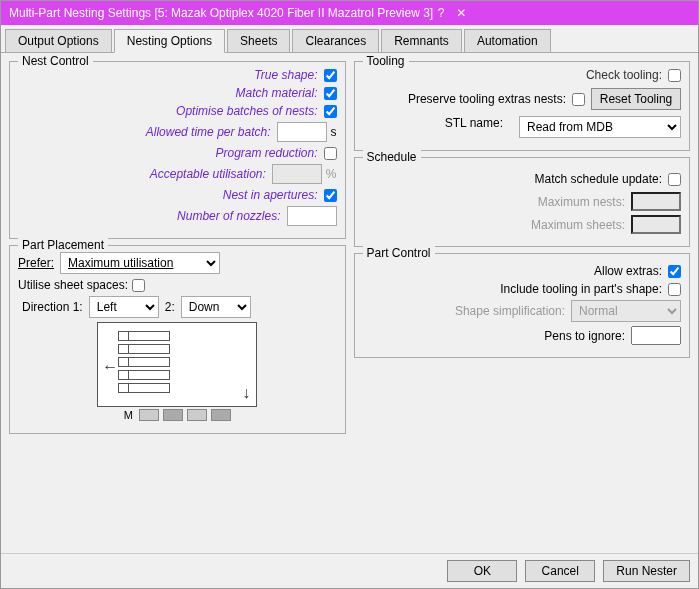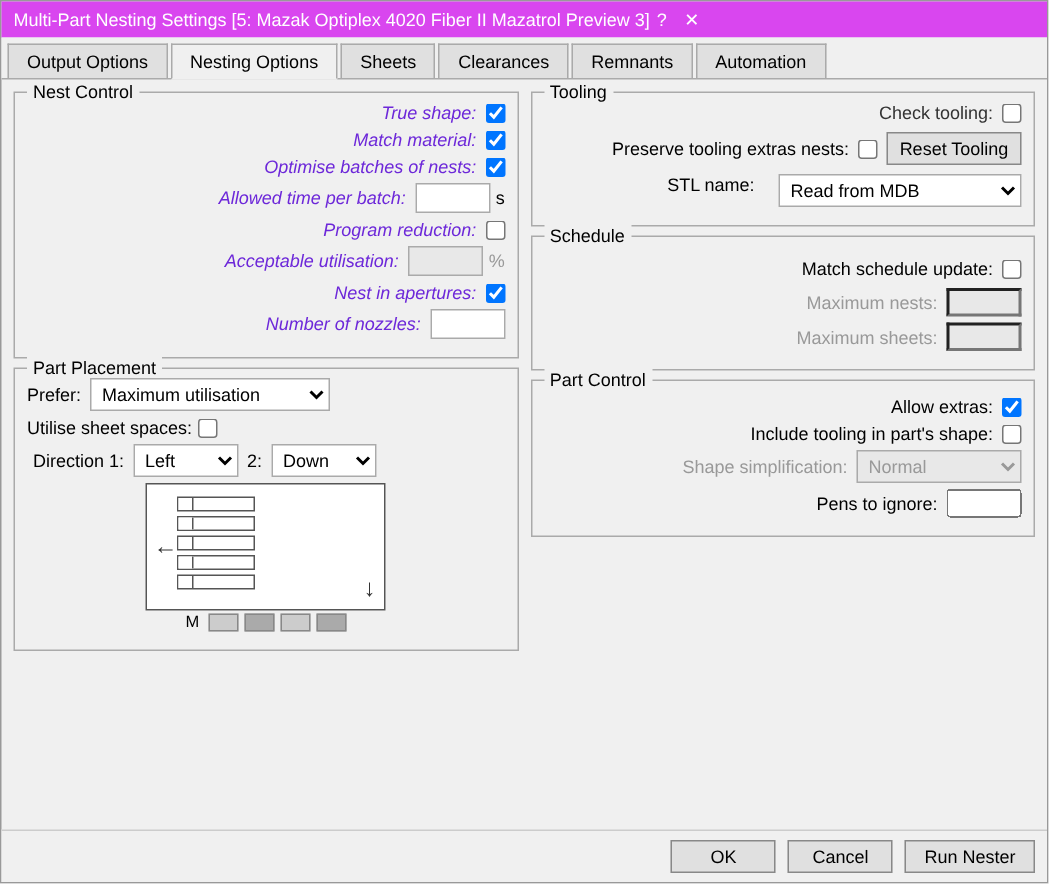--- a/index.html
+++ b/index.html
@@ -210,20 +210,21 @@
     }
     .disabled-select {
       background: #e8e8e8;
       color: #999;
     }
     .prefer-row {
       display: flex;
       align-items: center;
       margin-bottom: 4px;
       gap: 6px;
+      text-decoration: underline;
     }
     .nest-diagram {
       border: 1px solid #555;
       background: white;
       width: 160px;
       height: 85px;
       position: relative;
       overflow: hidden;
     }
   </style>

